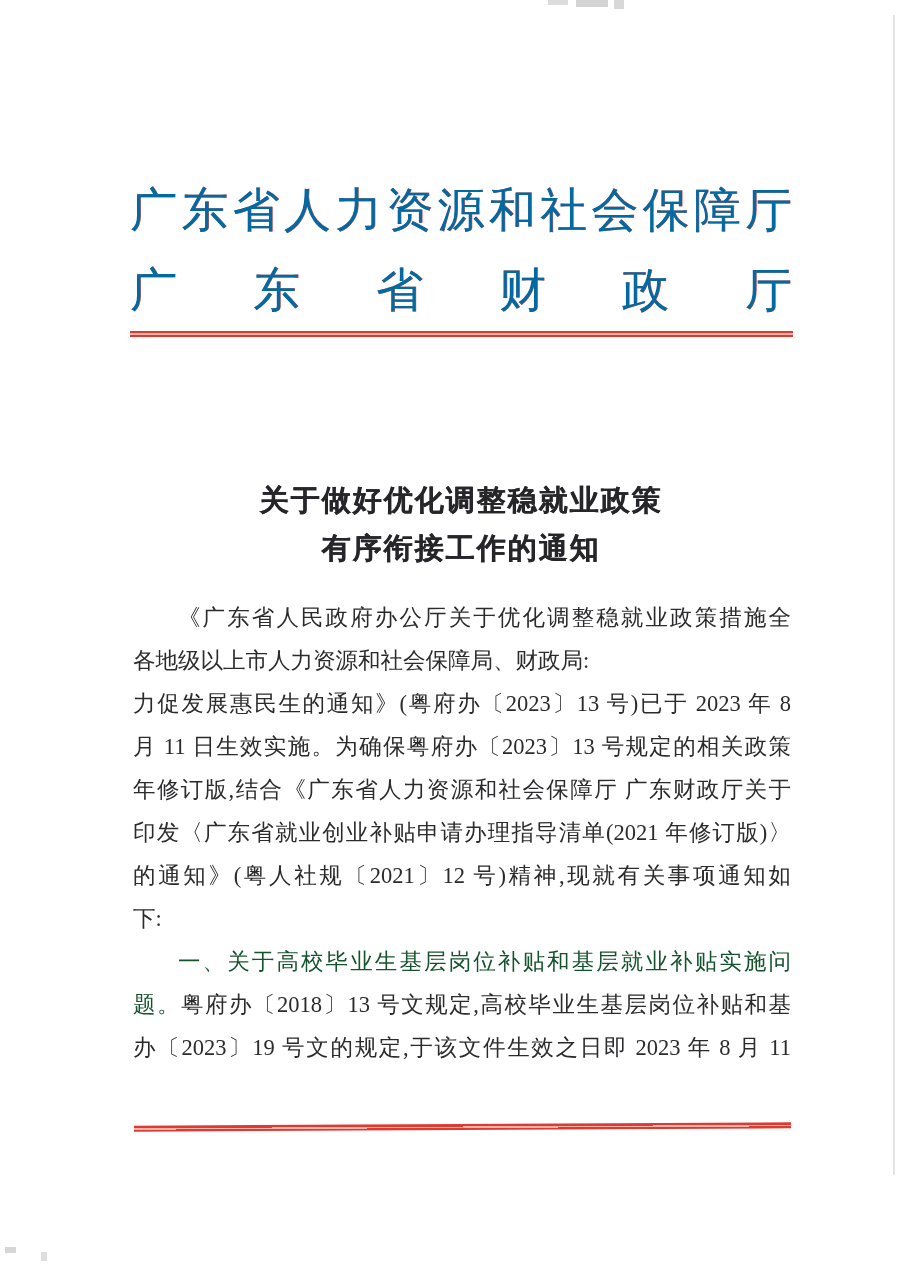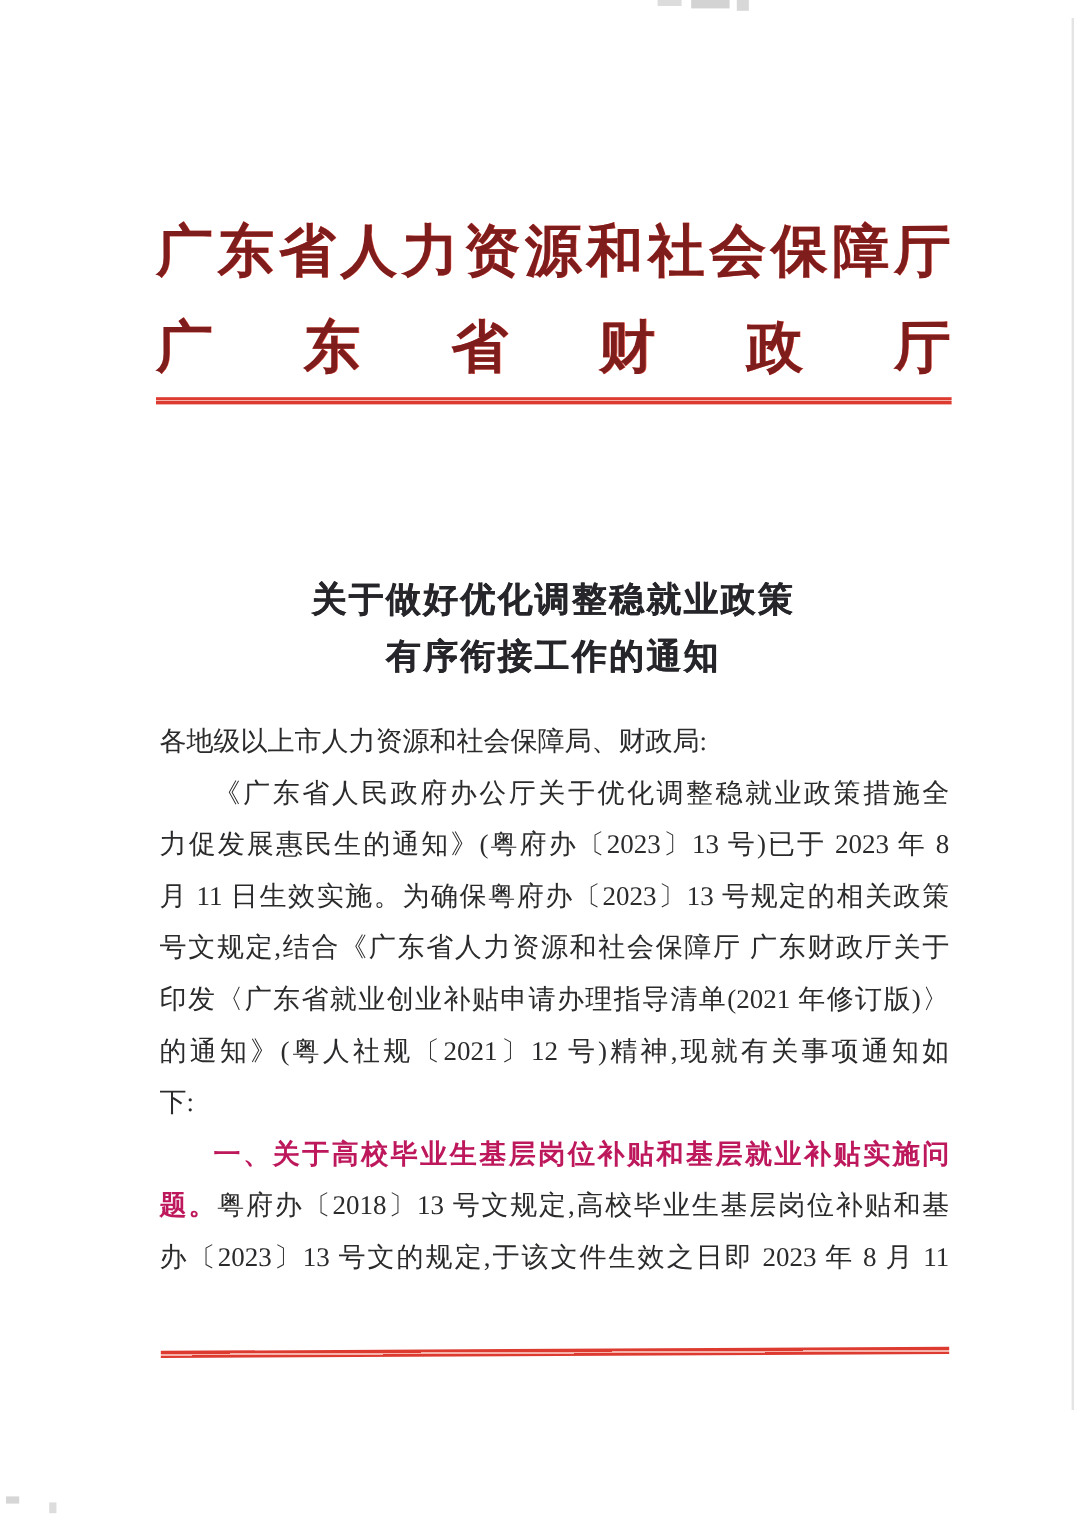--- a/index.html
+++ b/index.html
@@ -11,22 +11,22 @@
   }
   .page {
     position: absolute; left: 0; top: 0;
     width: 900px; height: 1270px;
     background: #ffffff;
   }
 
   
   .letterhead {
     position: absolute; left: 130px; top: 170px; width: 662px;
-    color: #7f1d1d;
-    font-weight: 700;
+    color: #0369a1;
+    font-weight: 400;
     text-align: justify;
   }
   .letterhead .lh-line {
     display: block;
     font-size: 47px;
     line-height: 80px;
     height: 80px;
     text-align: justify;
     text-align-last: justify;
     text-shadow: 0.5px 0 0 #e8584a;
@@ -76,22 +76,22 @@
     white-space: nowrap;
   }
   .line.justify {
     white-space: normal;
     text-align: justify;
     text-align-last: justify;
   }
   .line.indent { padding-left: 45px; }
   .bold-hei {
     font-family: "Liberation Sans", "DejaVu Sans", sans-serif;
-    font-weight: 700;
-    color: #be185d;
+    font-weight: 400;
+    color: #14532d;
   }
 
   
   .artifact { position: absolute; }
   .a-top-1 { left: 548px; top: 0; width: 20px; height: 5px; background: #dcdcdc; }
   .a-top-2 { left: 576px; top: 0; width: 32px; height: 7px; background: #d3d3d3; }
   .a-top-3 { left: 614px; top: 0; width: 10px; height: 9px; background: #d8d8d8; }
   .a-right-edge { left: 893px; top: 15px; width: 2px; height: 1160px; background: #e4e4e4; }
   .a-bot-1 { left: 5px; top: 1247px; width: 11px; height: 6px; background: #d6d6d6; }
   .a-bot-2 { left: 41px; top: 1252px; width: 6px; height: 9px; background: #dddddd; }
@@ -114,34 +114,34 @@
   </div>
   <div class="red-rule"></div>
 
 
   <div class="doc-title">
     <span class="title-line">关于做好优化调整稳就业政策</span>
     <span class="title-line">有序衔接工作的通知</span>
   </div>
 
   <div class="doc-body">
+    <span class="line justify indent">《广东省人民政府办公厅关于优化调整稳就业政策措施全</span>
+
     <span class="line">各地级以上市人力资源和社会保障局、财政局:</span>
-
-    <span class="line justify indent">《广东省人民政府办公厅关于优化调整稳就业政策措施全</span>
     <span class="line justify">力促发展惠民生的通知》(粤府办〔2023〕13 号)已于 2023 年 8</span>
     <span class="line justify">月 11 日生效实施。为确保粤府办〔2023〕13 号规定的相关政策</span>
-    <span class="line justify">号文规定,结合《广东省人力资源和社会保障厅 广东财政厅关于</span>
+    <span class="line justify">年修订版,结合《广东省人力资源和社会保障厅 广东财政厅关于</span>
     <span class="line justify">印发〈广东省就业创业补贴申请办理指导清单(2021 年修订版)〉</span>
     <span class="line justify">的通知》(粤人社规〔2021〕12 号)精神,现就有关事项通知如</span>
     <span class="line">下:</span>
 
     <span class="line justify indent">
       <span class="bold-hei">一、关于高校毕业生基层岗位补贴和基层就业补贴实施问</span>
     </span>
     <span class="line justify">
       <span class="bold-hei">题。</span><span>粤府办〔2018〕13 号文规定,高校毕业生基层岗位补贴和基</span>
     </span>
-    <span class="line justify">办〔2023〕13 号文的规定,于该文件生效之日即 2023 年 8 月 11</span>
+    <span class="line justify">办〔2023〕19 号文的规定,于该文件生效之日即 2023 年 8 月 11</span>
   </div>
 
   <div class="red-rule-bottom"></div>
 
 </div>
 
 </body></html>

